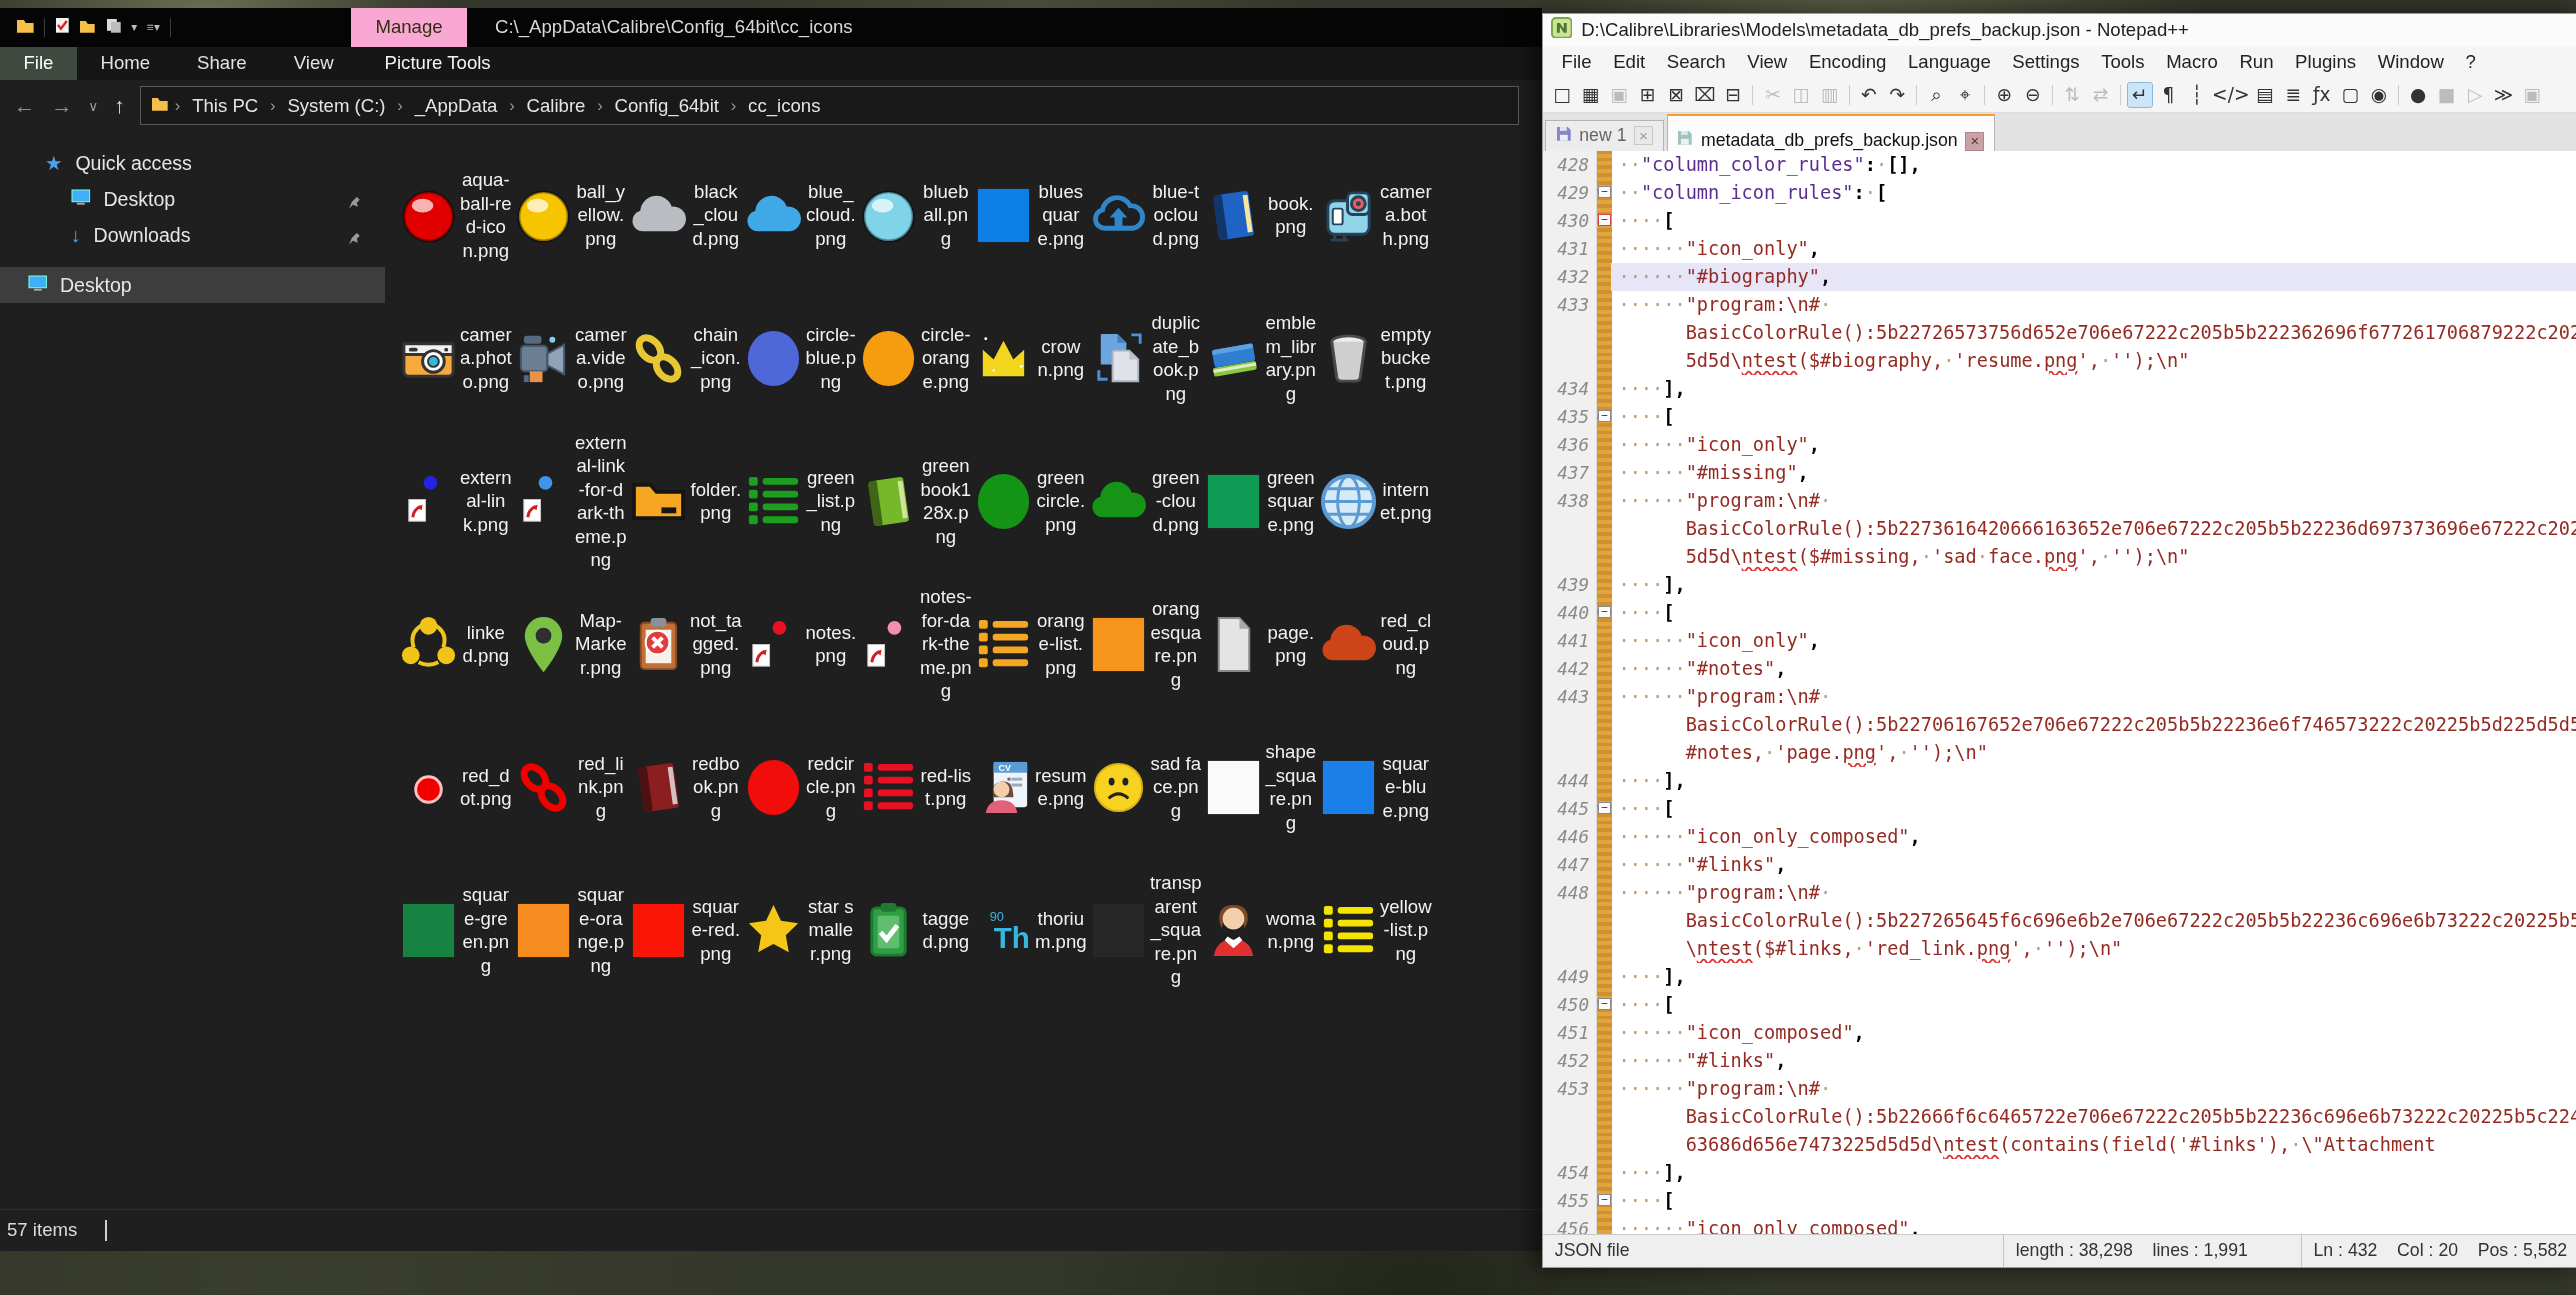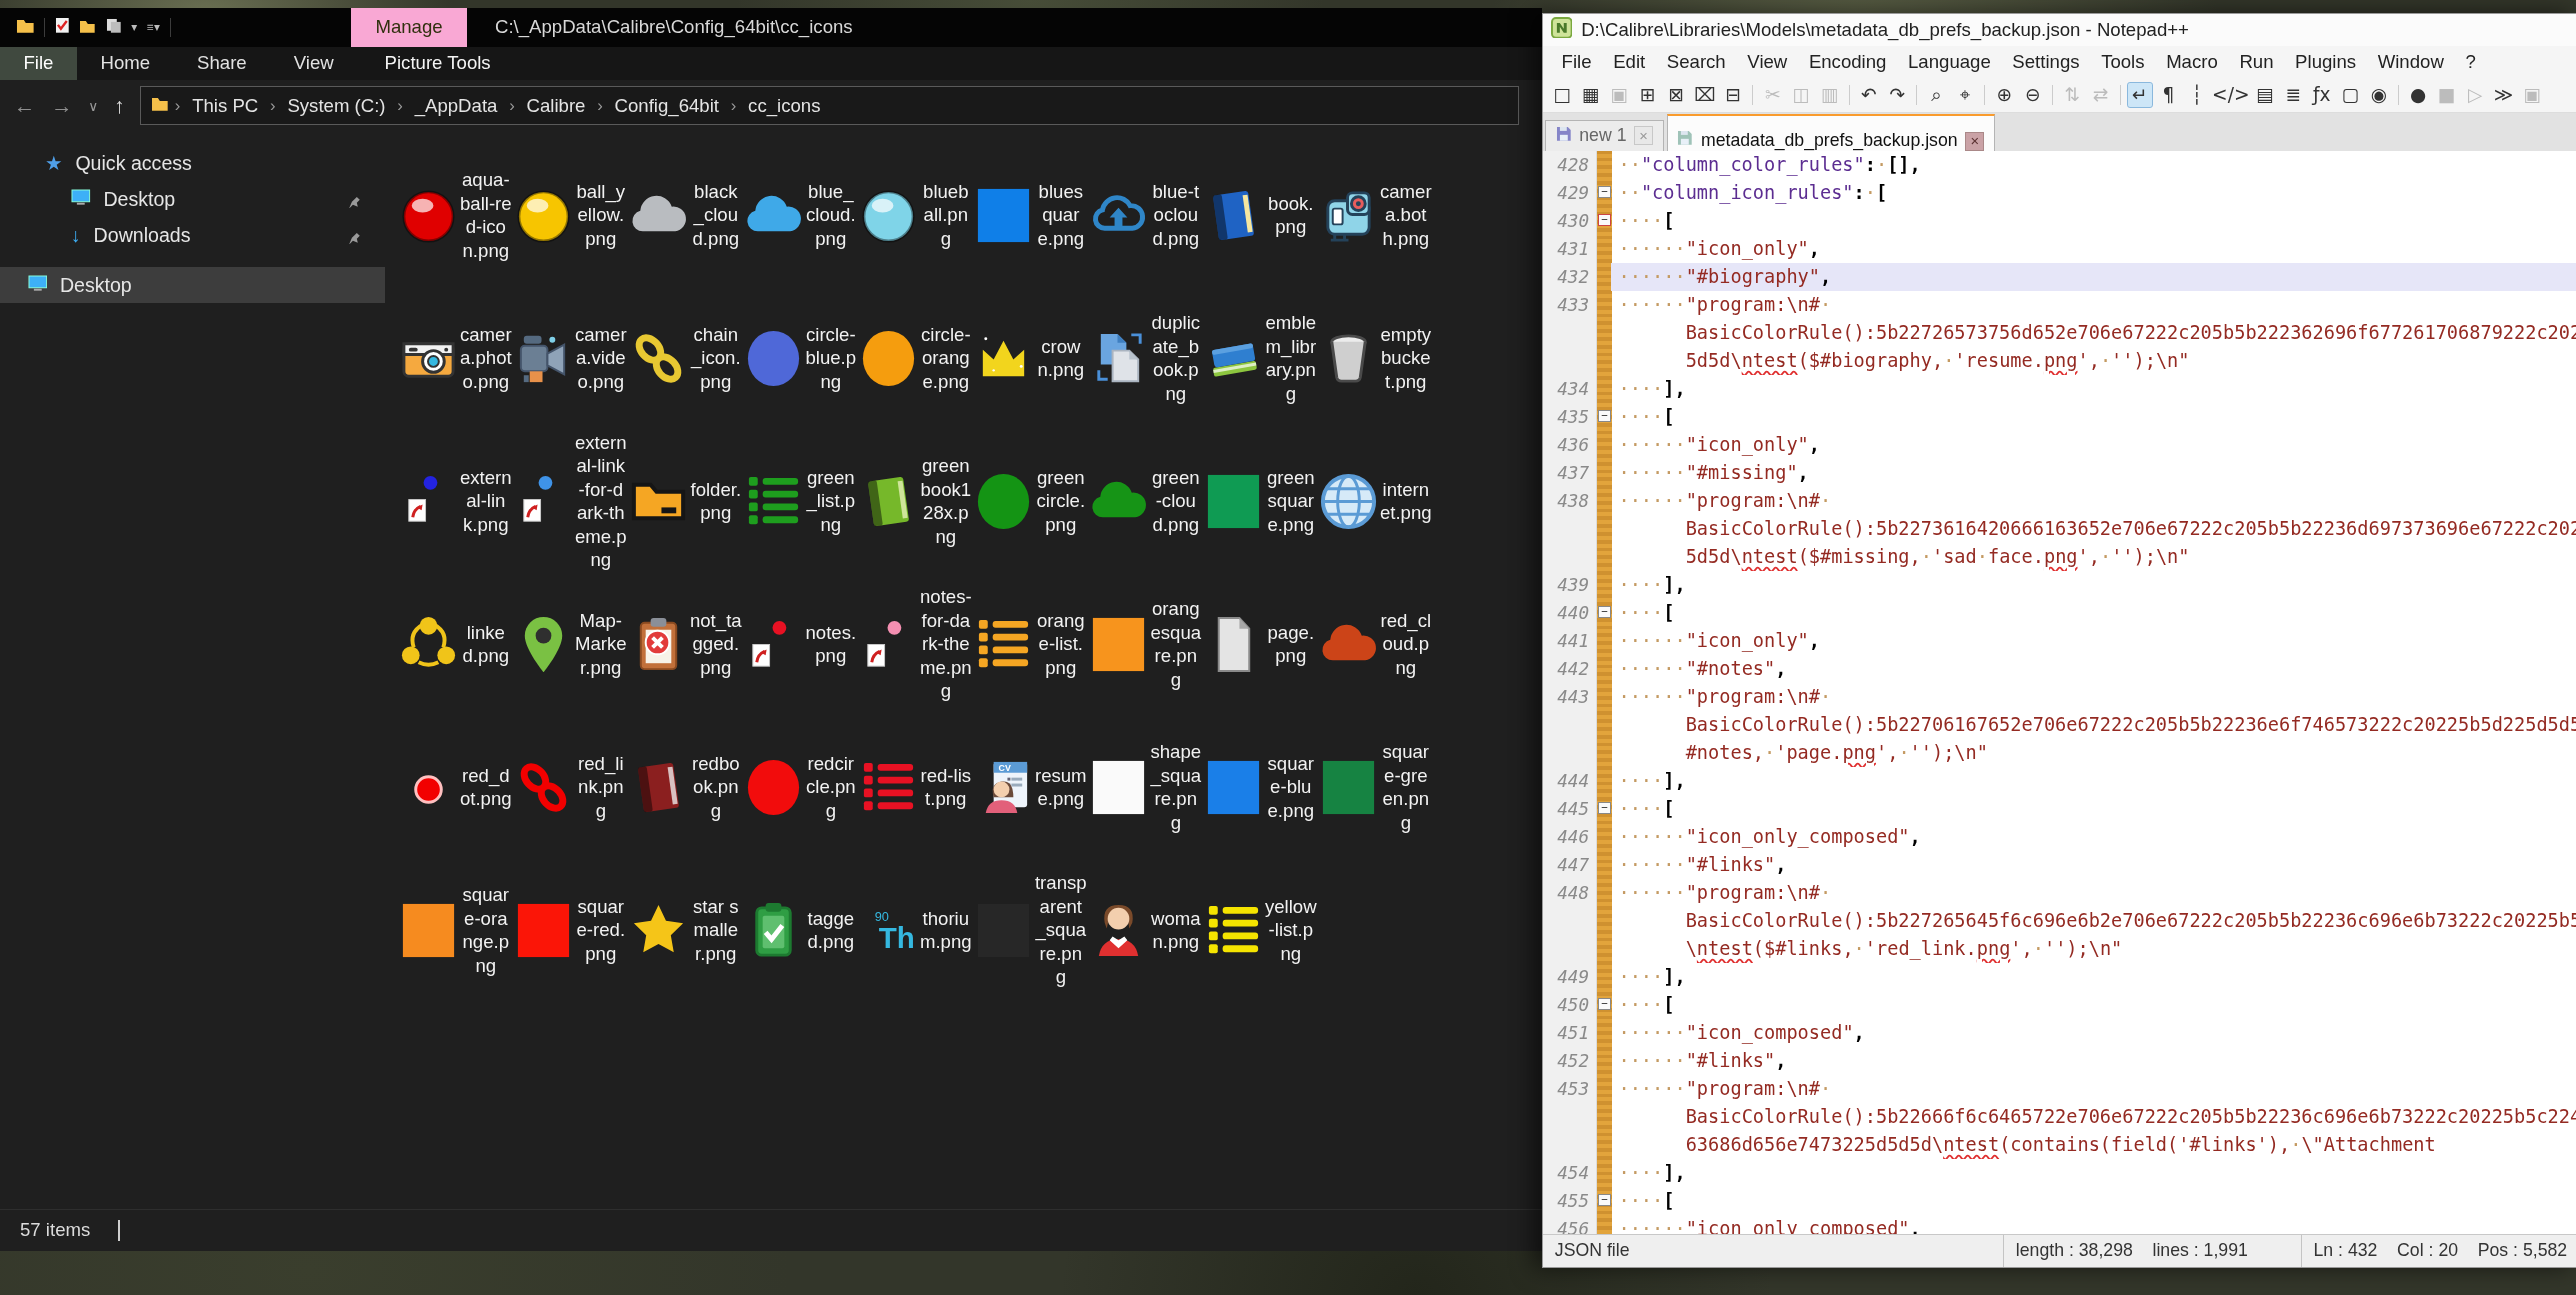--- a/index.html
+++ b/index.html
@@ -39,21 +39,21 @@
   .srow{height:36px;display:flex;align-items:center;gap:12.8px;padding-left:45px;position:relative;color:#e6e6e6;}
   .srow.indent{padding-left:71px;}
   .srow.sel{background:#3d3d3d;padding-left:27.5px;margin-top:13.7px;}
   .pin{position:absolute;right:21.6px;top:8.8px;}
   .x-grid{flex:1;padding:9.8px 0 0 11.8px;display:grid;grid-template-columns:repeat(9,115px);
     grid-auto-rows:143px;align-content:start;}
   .cell{display:flex;flex-direction:row;align-items:center;}
   .ic{width:63px;height:63px;margin-top:3.9px;display:flex;align-items:center;justify-content:center;}
   .lbl{margin-top:3.9px;width:106px;text-align:center;font-size:18.6px;line-height:23.5px;color:#f2f2f2;word-break:break-all;}
   .x-status{height:41px;border-top:1px solid #2e2e2e;display:flex;align-items:center;gap:27.5px;
-    padding-left:20px;font-size:18.6px;color:#dcdcdc;flex:none;}
+    padding-left:7px;font-size:18.6px;color:#dcdcdc;flex:none;}
   .caret{width:2px;height:21.6px;background:#cfcfcf;}
   
   #npp{position:absolute;left:1542px;top:12.8px;width:1038px;height:1255px;background:#f5f5f5;
     border:1px solid #9a9a9a;box-shadow:-8.8px 0 21.6px rgba(0,0,0,.55);display:flex;flex-direction:column;
     color:#222;font-size:18.6px;box-sizing:border-box;}
   .n-title{height:32px;background:#fbfbfb;display:flex;align-items:center;gap:8.8px;padding-left:7.8px;flex:none;}
   .n-menu{height:32px;display:flex;align-items:center;padding-left:7.8px;flex:none;}
   .mi{padding:0 10.8px;}
   .n-tools{height:34px;display:flex;align-items:center;padding-left:5.9px;gap:2px;border-bottom:1px solid #ddd;flex:none;}
   .tbi{min-width:26.5px;height:26.5px;display:flex;align-items:center;justify-content:center;font-size:18.6px;color:#333;
@@ -626,20 +626,31 @@
               <rect x="40" y="22" width="11" height="3" fill="#9aabbc"></rect>
               <rect x="40" y="28" width="11" height="3" fill="#9aabbc"></rect>
               <rect x="36" y="22" width="3" height="3" fill="#667"></rect>
               <rect x="36" y="28" width="3" height="3" fill="#667"></rect>
               <path d="M22 42q-4-14 8-16t12 16z" fill="#6a4a3a"></path>
               <circle cx="30" cy="34" r="8" fill="#f3cfae"></circle>
               <path d="M14 58q2-13 16-13t16 13z" fill="#e2607a"></path>
             </svg>
           </div>
           <div class="lbl">resume.png</div>
+        </div>
+        <div class="cell">
+          <div class="ic">
+            <svg viewBox="0 0 64 64" width="63" height="63">
+              <circle cx="32" cy="32" r="24" fill="#f7d21e" stroke="#d8b214" stroke-width="2"></circle>
+              <ellipse cx="25" cy="26" rx="3" ry="4" fill="#222"></ellipse>
+              <ellipse cx="39" cy="26" rx="3" ry="4" fill="#222"></ellipse>
+              <path d="M22 43q10-9 20 0" fill="none" stroke="#222" stroke-width="3"></path>
+            </svg>
+          </div>
+          <div class="lbl">sad face.png</div>
         </div>
         <div class="cell">
           <div class="ic">
             <svg viewBox="0 0 64 64" width="63" height="63">
               <rect x="6" y="5" width="52" height="54" fill="#fafafa"></rect>
             </svg>
           </div>
           <div class="lbl">shape_square.png</div>
         </div>
         <div class="cell">

